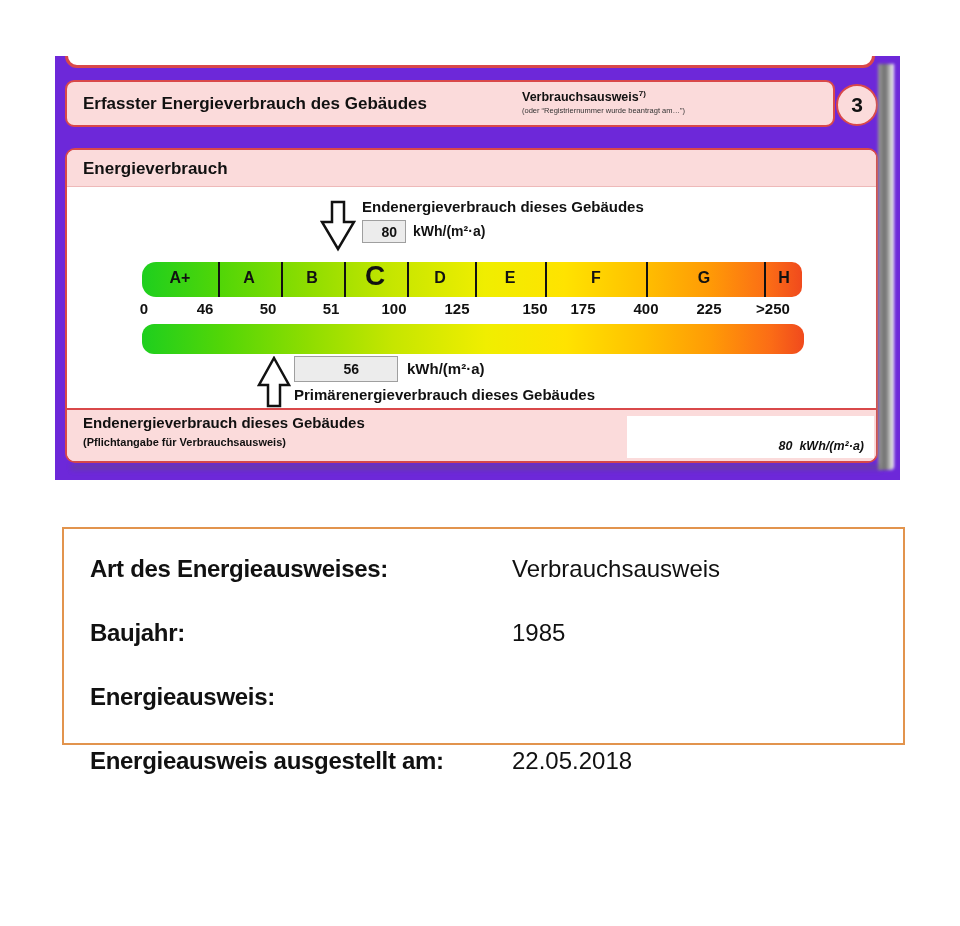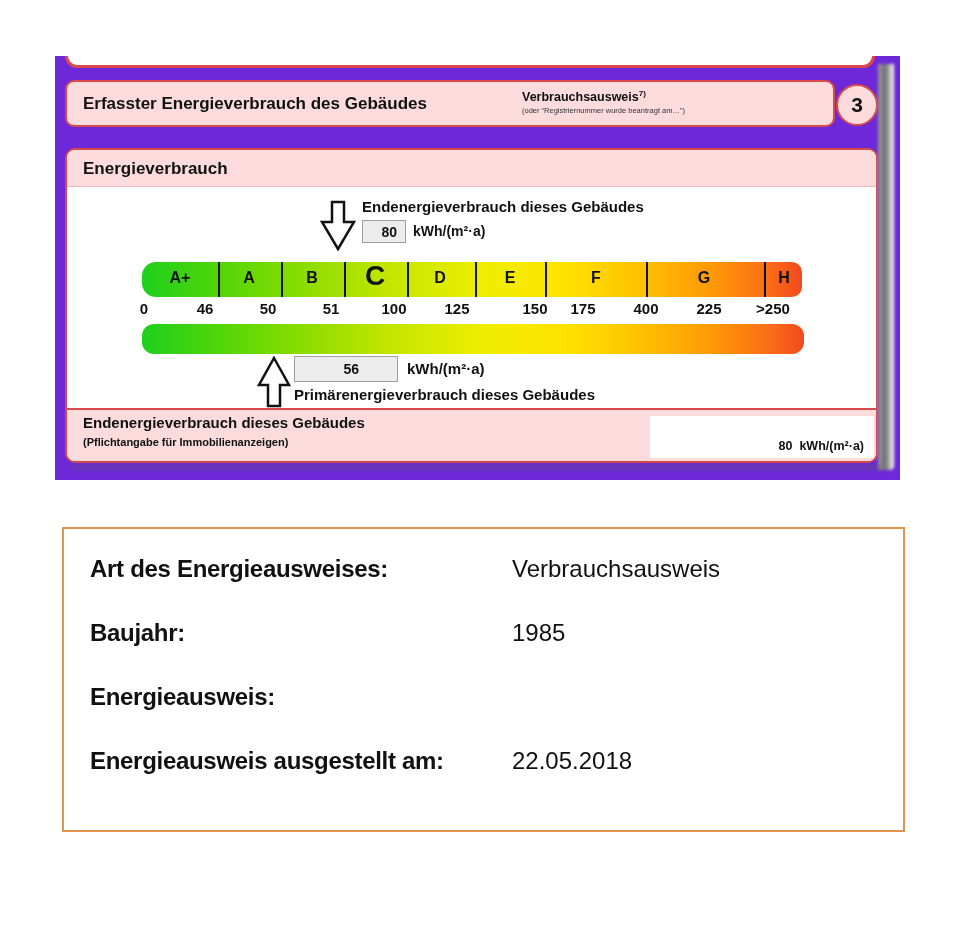--- a/index.html
+++ b/index.html
@@ -61,32 +61,32 @@
 
   .box56 { position:absolute; left:227px; top:206px; width:104px; height:26px;
     font-size:14px; justify-content:flex-end; padding-right:38px; }
   .unit56 { position:absolute; left:340px; top:210px; font-size:15px; font-weight:bold; }
   .prim-label { position:absolute; left:227px; top:236px; font-size:15px; font-weight:bold; }
 
   .cert-footer { position:absolute; left:0; bottom:0; width:100%; height:53px;
     background:#fbdbdb; border-top:2px solid #d9484a; border-radius:0 0 8px 8px; }
   .cf-title { position:absolute; left:16px; top:4px; font-size:15px; font-weight:bold; }
   .cf-sub { position:absolute; left:16px; top:26px; font-size:11px; font-weight:bold; }
-  .cf-valbox { position:absolute; right:2px; top:6px; width:224px; height:42px; background:#fff; }
+  .cf-valbox { position:absolute; right:2px; top:6px; width:247px; height:42px; background:#fff;font-style:italic; }
   .cf-val { position:absolute; right:10px; bottom:5px; font-size:12.5px; font-weight:bold; }
 
   .scan-edge-right { position:absolute; left:823px; top:8px; width:16px; height:406px;
     background:linear-gradient(to right, #9a9a9a 0%, #6e6e6e 45%, #c9c9c9 80%, #ffffff 100%);
     filter:blur(1.5px); border-radius:0 0 4px 0; }
   .scan-edge-bottom { position:absolute; left:16px; top:409px; width:810px; height:7px;
     background:linear-gradient(to bottom, rgba(90,90,90,.55), rgba(200,200,200,0));
     filter:blur(2px); }
 
   
-  .info-box { position:absolute; left:62px; top:527px; width:843px; height:305px;
+  .info-box { position:absolute; left:62px; top:527px; width:843px; height:218px;
     border:2px solid #e2944d; background:#fff; padding:26px 0 0 26px; }
   .info-row { display:flex; margin-bottom:36px; }
   .info-label { width:422px; font-size:24px; font-weight:bold; letter-spacing:-0.3px; }
   .info-value { font-size:24px; }
 
   svg .arrow { fill:#ffffff; stroke:#111; stroke-width:2.5; stroke-linejoin:miter; }
 </style>
 </head>
 <body>
 
@@ -154,21 +154,21 @@
 
     <svg class="abs" style="left:190px; top:206px;" width="34" height="52" viewBox="0 0 34 52">
       <path class="arrow" d="M17 2 L32 29 H23 V50 H11 V29 H2 Z"></path>
     </svg>
     <span class="val-box box56">56</span>
     <span class="unit56">kWh/(m²·a)</span>
     <span class="prim-label">Primärenergieverbrauch dieses Gebäudes</span>
 
     <div class="cert-footer">
       <span class="cf-title">Endenergieverbrauch dieses Gebäudes</span>
-      <span class="cf-sub">(Pflichtangabe für Immobilienanzeigen)</span>
+      <span class="cf-sub">(Pflichtangabe für Verbrauchsausweis)</span>
       <span class="cf-valbox">
         <span class="cf-val"><span>80</span>&nbsp;&nbsp;<span>kWh/(m²·a)</span></span>
       </span>
     </div>
   </div>
 
   <div class="scan-edge-right"></div>
   <div class="scan-edge-bottom"></div>
 </div>
 

